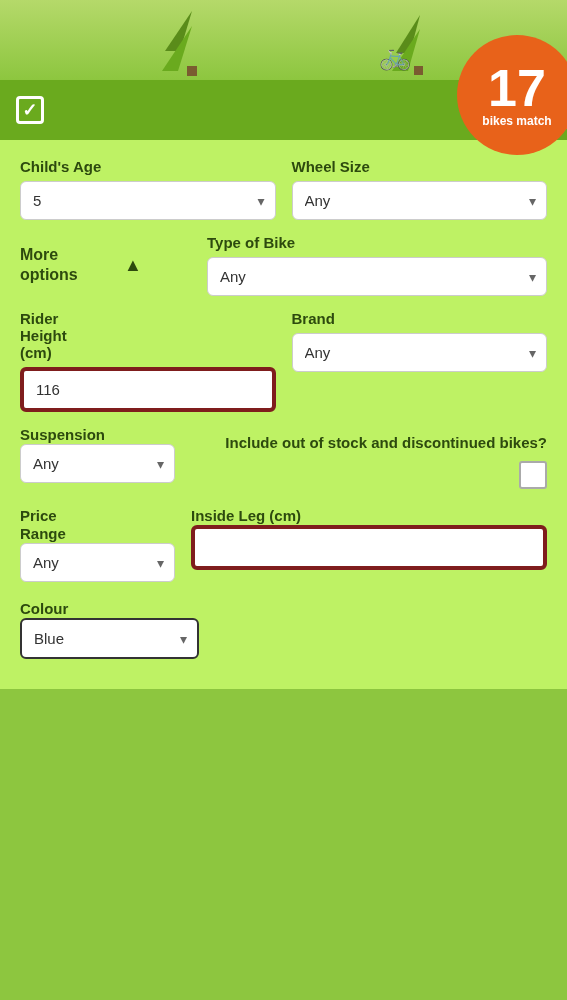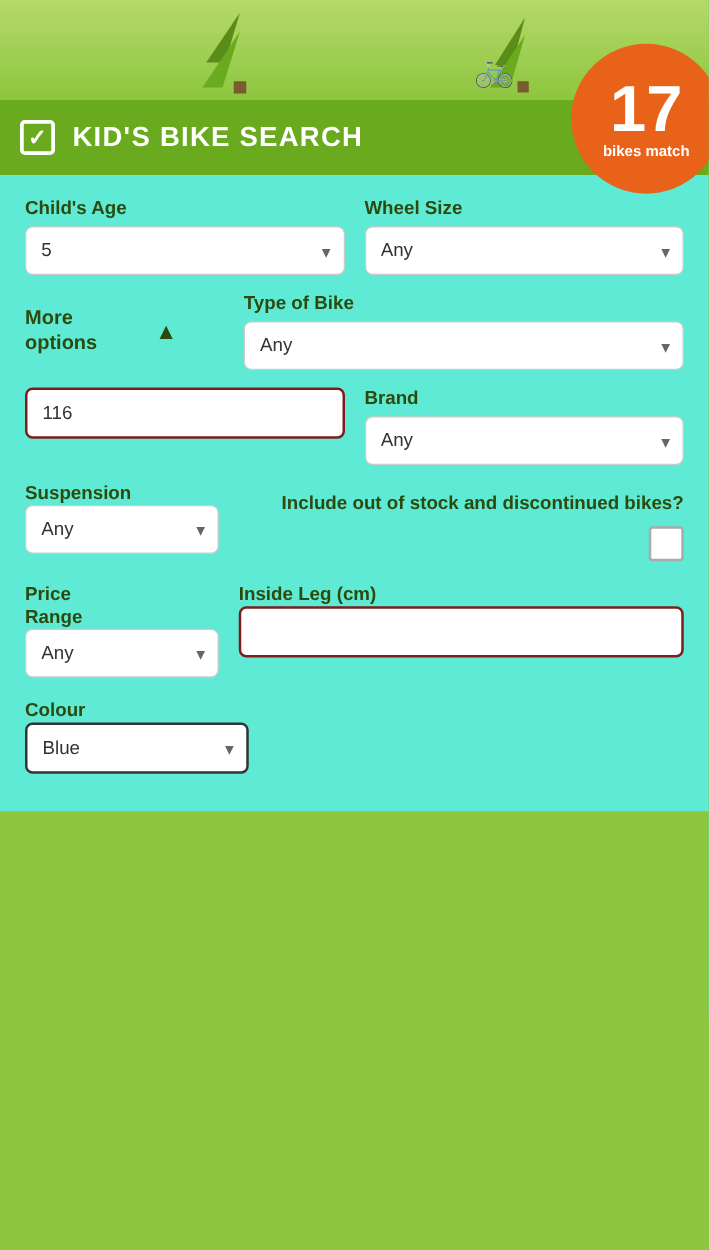--- a/index.html
+++ b/index.html
@@ -90,21 +90,21 @@
       line-height: 1;
     }
     .badge-text {
       font-size: 12px;
       font-weight: bold;
     }
 
     
     .form-area {
       padding: 18px 20px 20px 20px;
-      background: #5eead4;
+      background: #bef264;
     }
 
     .form-row {
       display: flex;
       gap: 16px;
       margin-bottom: 14px;
       align-items: flex-start;
     }
 
     .form-col {
@@ -142,33 +142,33 @@
       top: 50%;
       transform: translateY(-50%);
       pointer-events: none;
       color: #666;
       font-size: 14px;
     }
 
     .text-input {
       background: white;
       border-radius: 6px;
-      border: 2px solid #7f1d1d;
+      border: 4px solid #7f1d1d;
       padding: 10px 12px;
       font-size: 15px;
       color: #333;
       width: 100%;
       outline: none;
     }
 
     
     .more-options-row {
       display: flex;
       align-items: center;
-      gap: 20px;
+      gap: 32px;
       margin-bottom: 14px;
     }
     .more-options-label {
       color: #2d4a0e;
       font-size: 16px;
       font-weight: 600;
       line-height: 1.25;
       min-width: 100px;
     }
     .chevron-up {
@@ -257,21 +257,20 @@
       <polygon points="28,18 0,60 16,60" fill="#6aaa1e"></polygon>
       <rect x="22" y="55" width="9" height="9" fill="#7a5c30"></rect>
     </svg>
   </div>
 
   <div class="bike-icon">🚲</div>
 </div>
 
 <div class="header">
   <div class="header-checkbox"></div>
-  <span class="header-title">KID'S BIKE SEARCH</span>
 
   <div class="badge">
     <span class="badge-number">17</span>
     <span class="badge-text">bikes match</span>
   </div>
 </div>
 
 <div class="form-area">
 
   <div class="form-row">
@@ -309,20 +308,21 @@
           <option>Any</option>
           <option>Mountain Bike</option><option>BMX</option>
         </select>
         <span class="chevron-down">▾</span>
       </div>
     </div>
   </div>
 
   <div class="form-row">
     <div class="form-col">
+      <label class="field-label">Rider<br>Height<br>(cm)</label>
       <input class="text-input" type="text" value="116" style="">
     </div>
     <div class="form-col">
       <label class="field-label">Brand</label>
       <div class="select-wrapper">
         <select>
           <option>Any</option>
           <option>Apollo</option><option>Frog</option><option>Islabikes</option>
         </select>
         <span class="chevron-down">▾</span>

